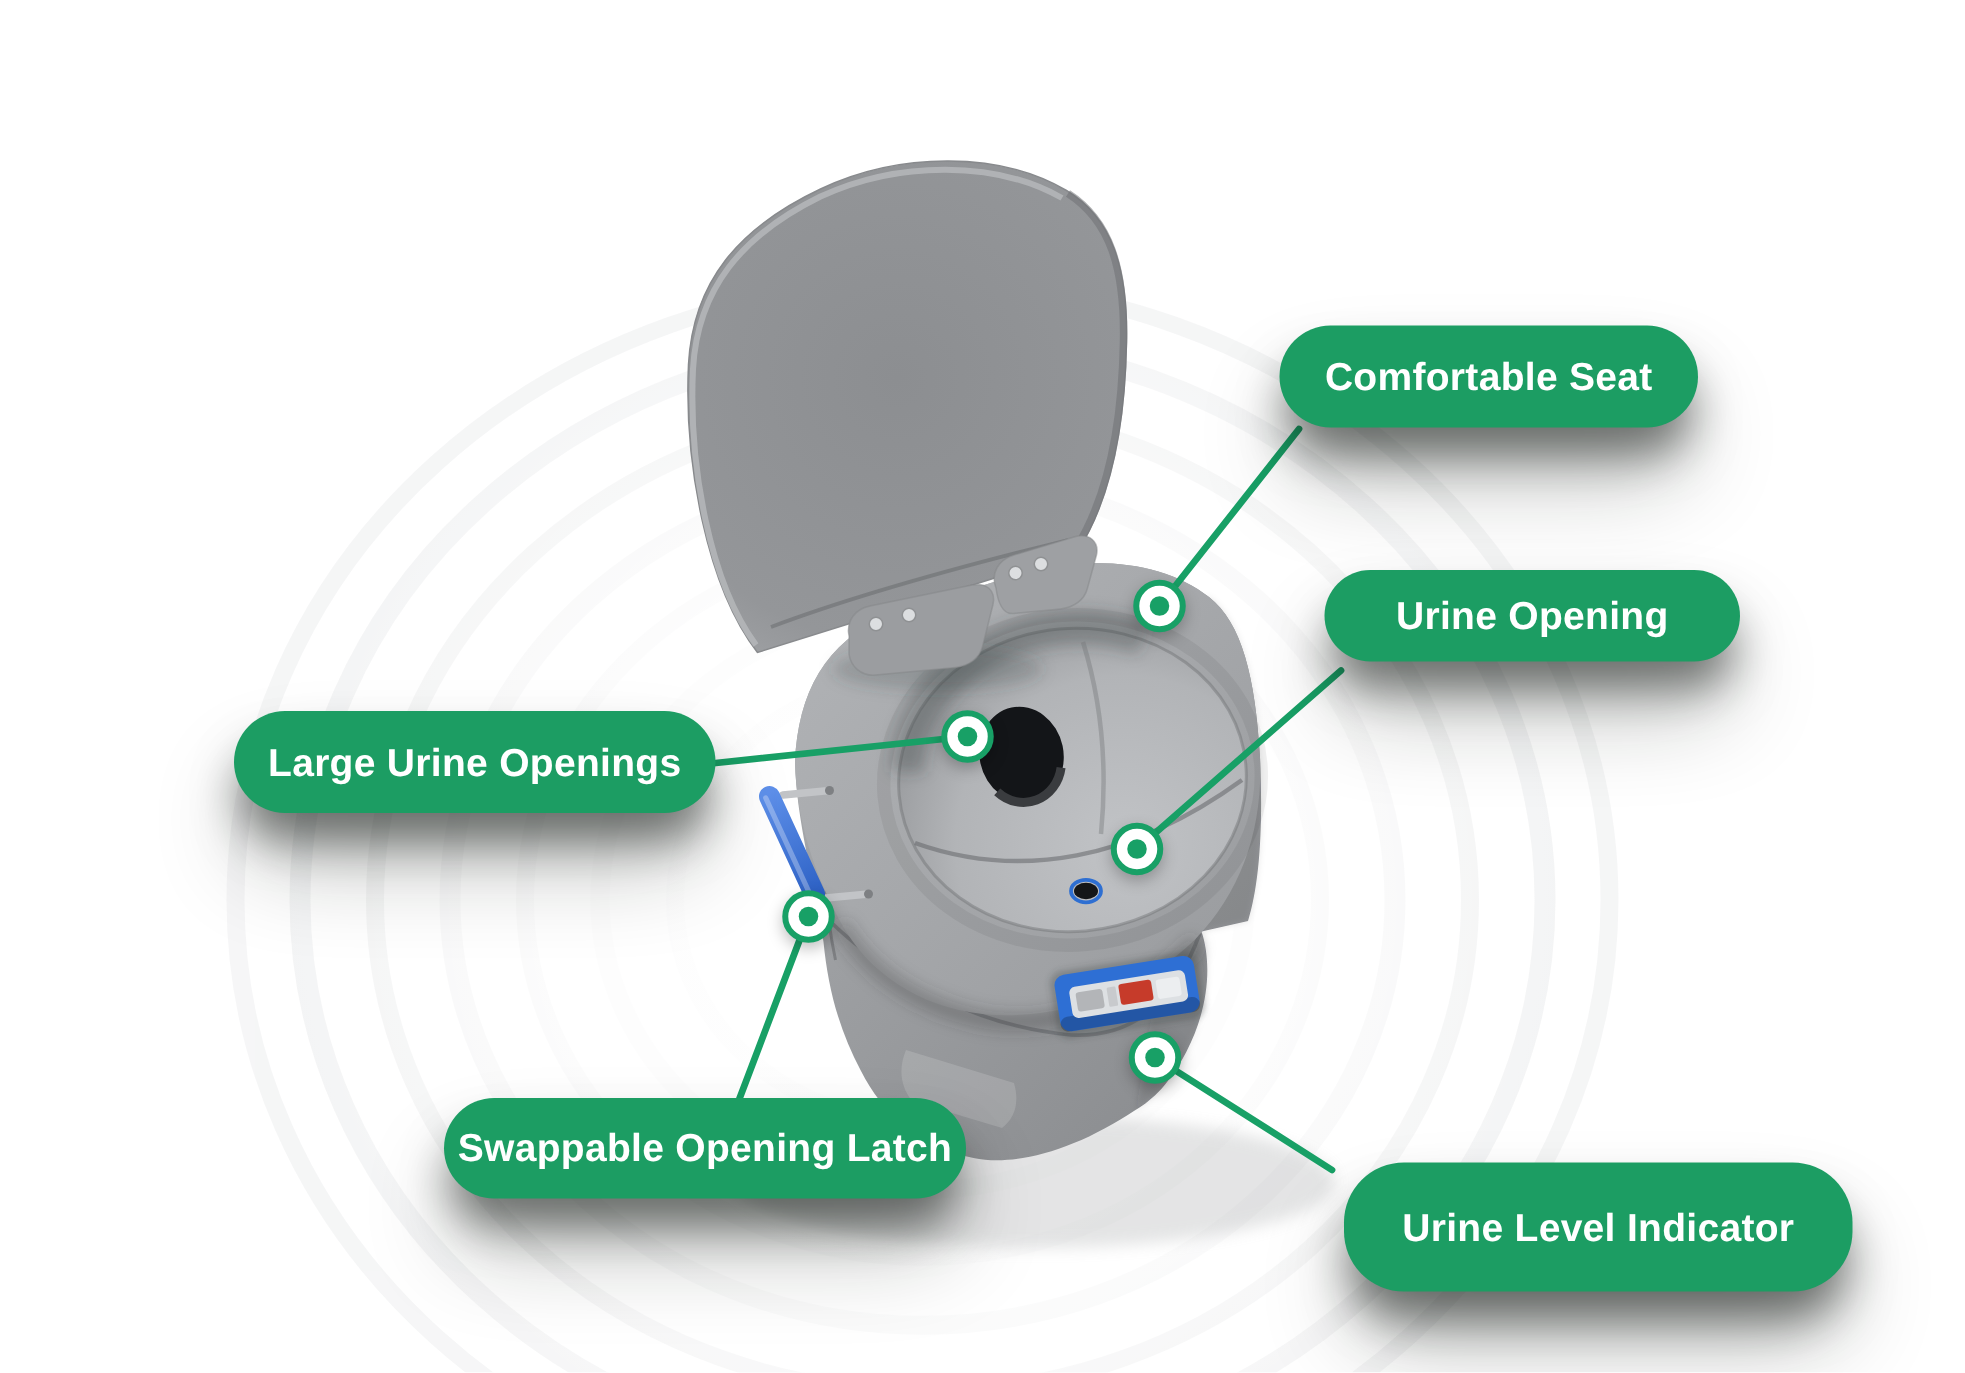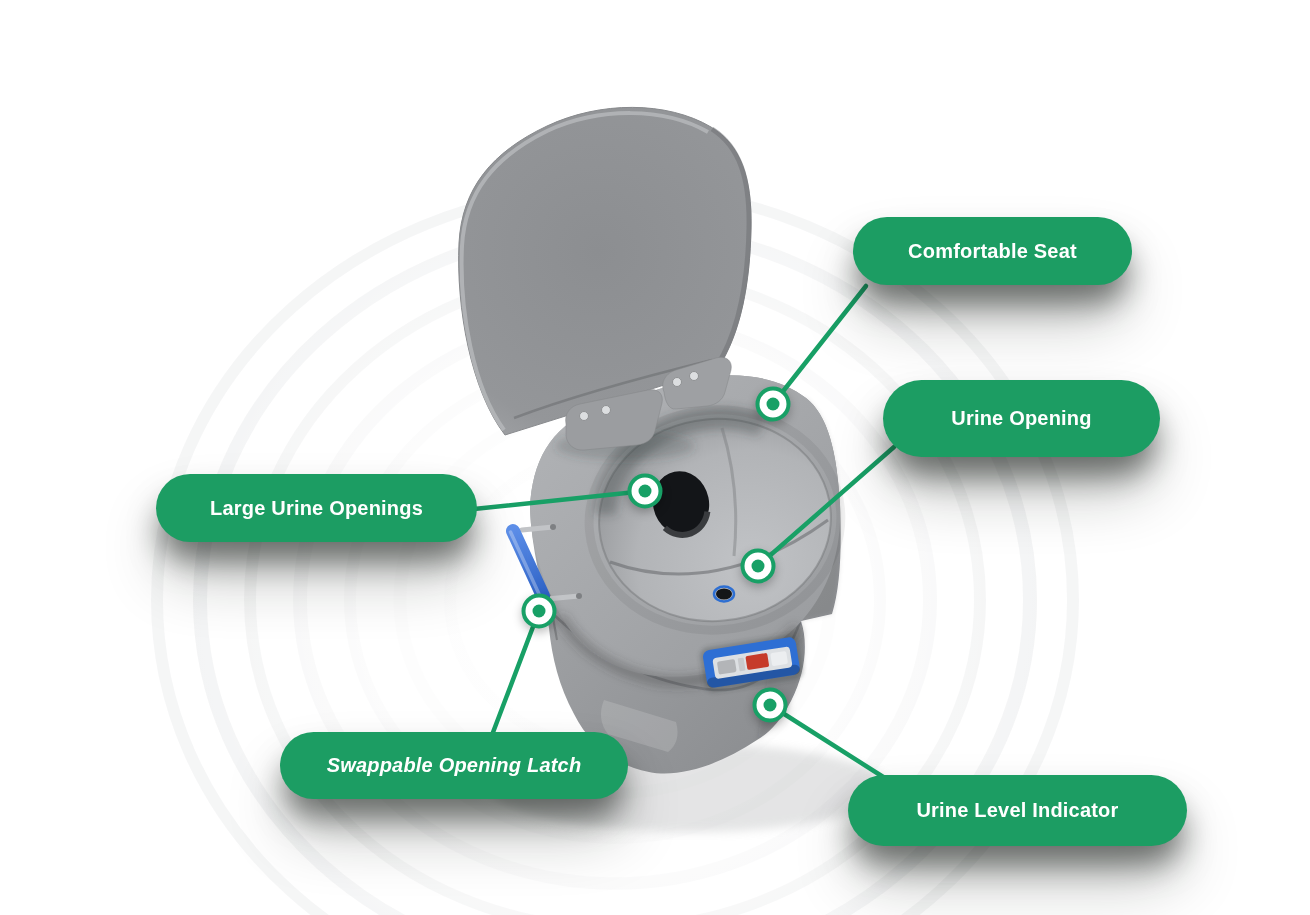--- a/index.html
+++ b/index.html
@@ -6,21 +6,21 @@
   .stage{
     position:relative;width:1310px;height:915px;overflow:hidden;
     background:#ffffff;font-family:"Liberation Sans",sans-serif;
   }
   .illustration{position:absolute;left:0;top:0;width:1310px;height:915px;}
   #leader-lines{position:absolute;left:0;top:0;width:1310px;height:915px;pointer-events:none;}
   .leader-line{stroke:#18a066;stroke-width:4.5;stroke-linecap:round;}
   .pill{
     position:absolute;display:flex;align-items:center;justify-content:center;
     background:#1c9d63;color:#ffffff;border-radius:40px;
-    font-size:20px;font-weight:600;letter-spacing:.2px;white-space:nowrap;
+    font-size:26px;font-weight:600;letter-spacing:.2px;white-space:nowrap;
     box-shadow:0 22px 30px -4px rgba(16,22,18,.55), 0 38px 64px -8px rgba(16,22,18,.30);
   }
   .marker{
     position:absolute;width:35px;height:35px;box-sizing:border-box;
     background:#ffffff;border:4px solid #18a066;border-radius:50%;
     transform:translate(-50%,-50%);
     display:flex;align-items:center;justify-content:center;
     box-shadow:0 4px 10px rgba(0,0,0,.25);
   }
   .marker-dot{width:13px;height:13px;border-radius:50%;background:#18a066;}
@@ -199,31 +199,31 @@
 
   <div id="callouts">
     <div class="marker" style="left: 773px; top: 404px;">
       <span class="marker-dot"></span>
     </div>
     <div class="pill" style="left: 853px; top: 217px; width: 279px; height: 68px;">Comfortable Seat</div>
 
     <div class="marker" style="left: 758px; top: 566px;">
       <span class="marker-dot"></span>
     </div>
-    <div class="pill" style="left: 883px; top: 380px; width: 277px; height: 77px;">Urine Opening</div>
+    <div class="pill" style="left: 883px; top: 380px; width: 277px; height: 61px;">Urine Opening</div>
 
     <div class="marker" style="left: 645px; top: 491px;">
       <span class="marker-dot"></span>
     </div>
     <div class="pill" style="left: 156px; top: 474px; width: 321px; height: 68px;">Large Urine Openings</div>
 
     <div class="marker" style="left: 539px; top: 611px;">
       <span class="marker-dot"></span>
     </div>
-    <div class="pill" style="left: 280px; top: 732px; width: 348px; height: 67px; font-style: italic;">Swappable Opening Latch</div>
+    <div class="pill" style="left: 296px; top: 732px; width: 348px; height: 67px;">Swappable Opening Latch</div>
 
     <div class="marker" style="left: 770px; top: 705px;">
       <span class="marker-dot"></span>
     </div>
-    <div class="pill" style="left: 848px; top: 775px; width: 339px; height: 71px;">Urine Level Indicator</div>
+    <div class="pill" style="left: 896px; top: 775px; width: 339px; height: 86px;">Urine Level Indicator</div>
   </div>
 
 </div>
 
 </body></html>

